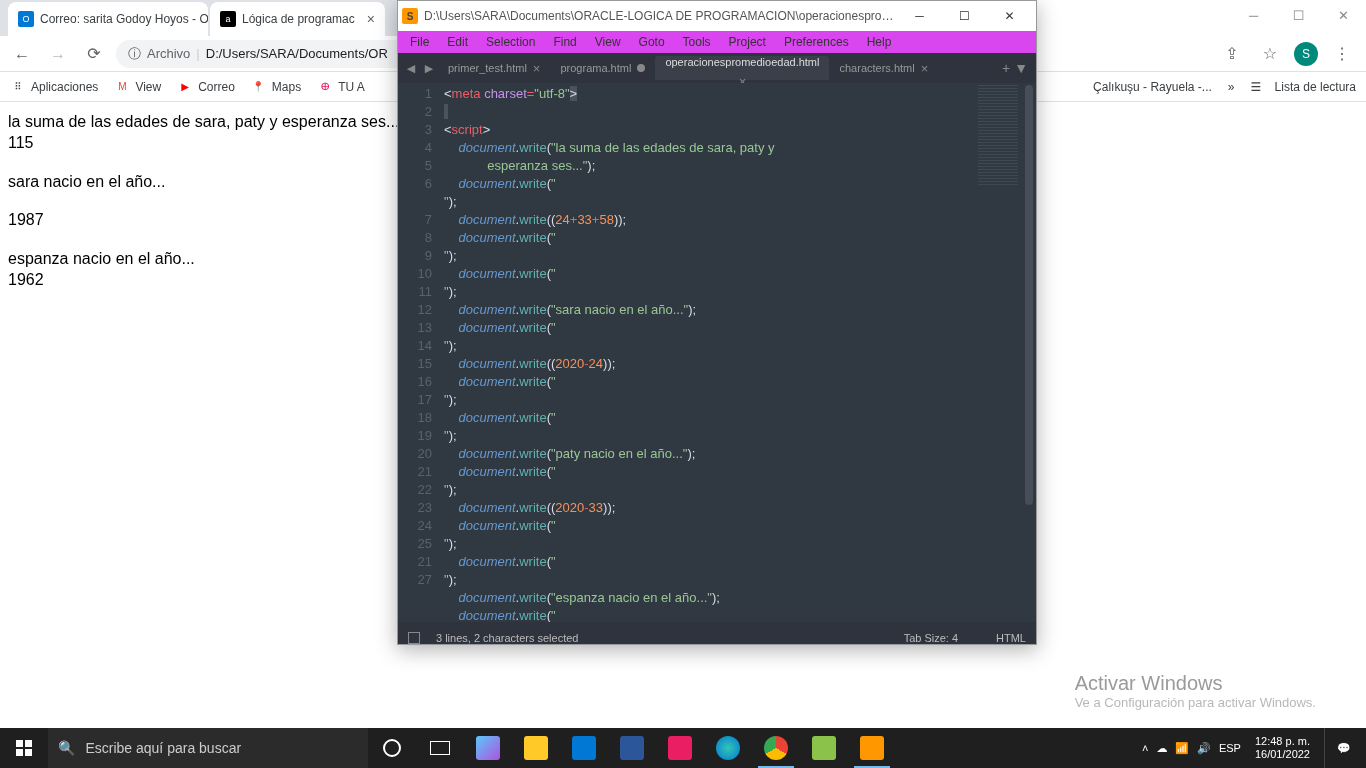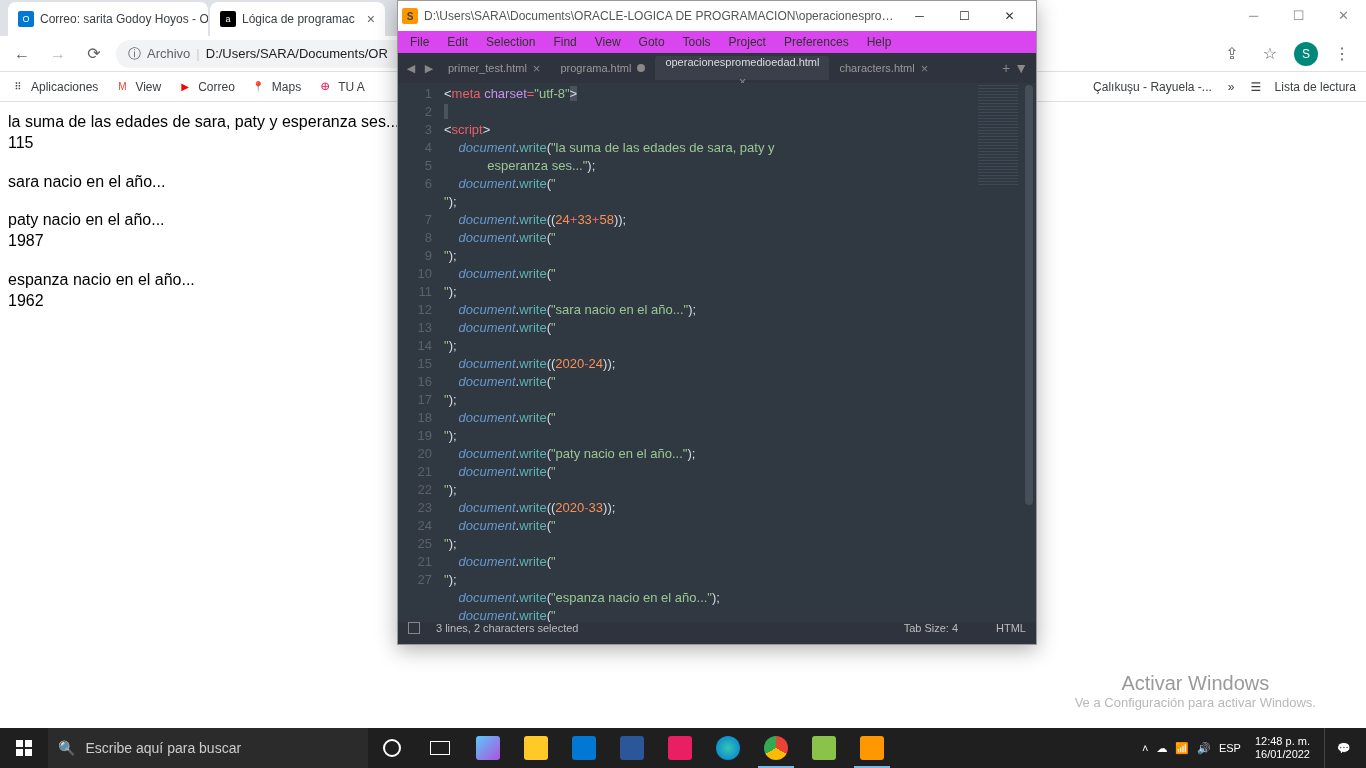--- a/index.html
+++ b/index.html
@@ -57,25 +57,25 @@
 .c-fn { color: #5fb3b3; }
 .c-punct { color: #d8dee9; }
 .c-op { color: #ec5f67; }
 .c-num { color: #f99157; }
 .cursor-hl { background: #4b525e; }
 .st-minimap { width: 60px; background: #303841; position:relative; }
 .mm-pat { position:absolute; top:2px; right:4px; width:40px; height:100px; background: repeating-linear-gradient(#4a5260 0 1px, transparent 1px 3px); opacity:.6; }
 .st-scrollbar-v { width:14px; background:#303841; position:relative; }
 .st-scrollbar-v::after { content:""; position:absolute; top:2px; left:3px; width:8px; height:420px; background:#474e59; border-radius:4px; }
 
-.st-status { height: 22px; background: #2f333d; display:flex; align-items:flex-start; padding: 0 10px; font-size: 11px; color: #bbb; gap: 16px; }
+.st-status { height: 22px; background: #2f333d; display:flex; align-items:flex-end; padding: 0 10px; font-size: 11px; color: #bbb; gap: 16px; }
 .st-status-box { width:12px; height:12px; border:1px solid #888; }
 .st-status-right { margin-left:auto; display:flex; gap:38px; }
 
-.watermark { position:absolute; right:50px; bottom:58px; color:#b8b8b8; font-size:13px; text-align:center; }
+.watermark { position:absolute; right:50px; bottom:58px; color:#b8b8b8; font-size:13px; text-align:left; }
 .watermark .big { font-size:20px; color:#9a9a9a; }
 
 .taskbar { position:absolute; bottom:0; left:0; width:100%; height:40px; background:#1f1f1f; display:flex; align-items:center; }
 .tb-start { width:48px; height:40px; display:flex; align-items:center; justify-content:center; color:#fff; }
 .tb-search { width:320px; height:40px; background:#2b2b2b; display:flex; align-items:center; padding:0 10px; color:#ccc; font-size:14px; gap:10px; }
 .tb-icons { display:flex; align-items:center; height:40px; }
 .tb-icon { width:48px; height:40px; display:flex; align-items:center; justify-content:center; position:relative; }
 .tb-icon-box { width:24px; height:24px; border-radius:3px; }
 .tb-icon.active::after { content:""; position:absolute; bottom:0; left:6px; right:6px; height:2px; background:#76b9ed; }
 .tb-tray { margin-left:auto; display:flex; align-items:center; color:#fff; font-size:11px; gap:8px; padding-right:2px; }
@@ -158,21 +158,20 @@
 
 <div class="page-content">
   <div class="block">
     <p>la suma de las edades de sara, paty y esperanza ses...</p>
     <p>115</p>
   </div>
   <div class="block">
     <p>sara nacio en el año...</p>
   </div>
   <div class="block">
-    <p>paty nacio en el año...</p>
     <p>1987</p>
   </div>
   <div class="block">
     <p>espanza nacio en el año...</p>
     <p>1962</p>
   </div>
 </div>
 
 <div class="sublime">
   <div class="st-title">

